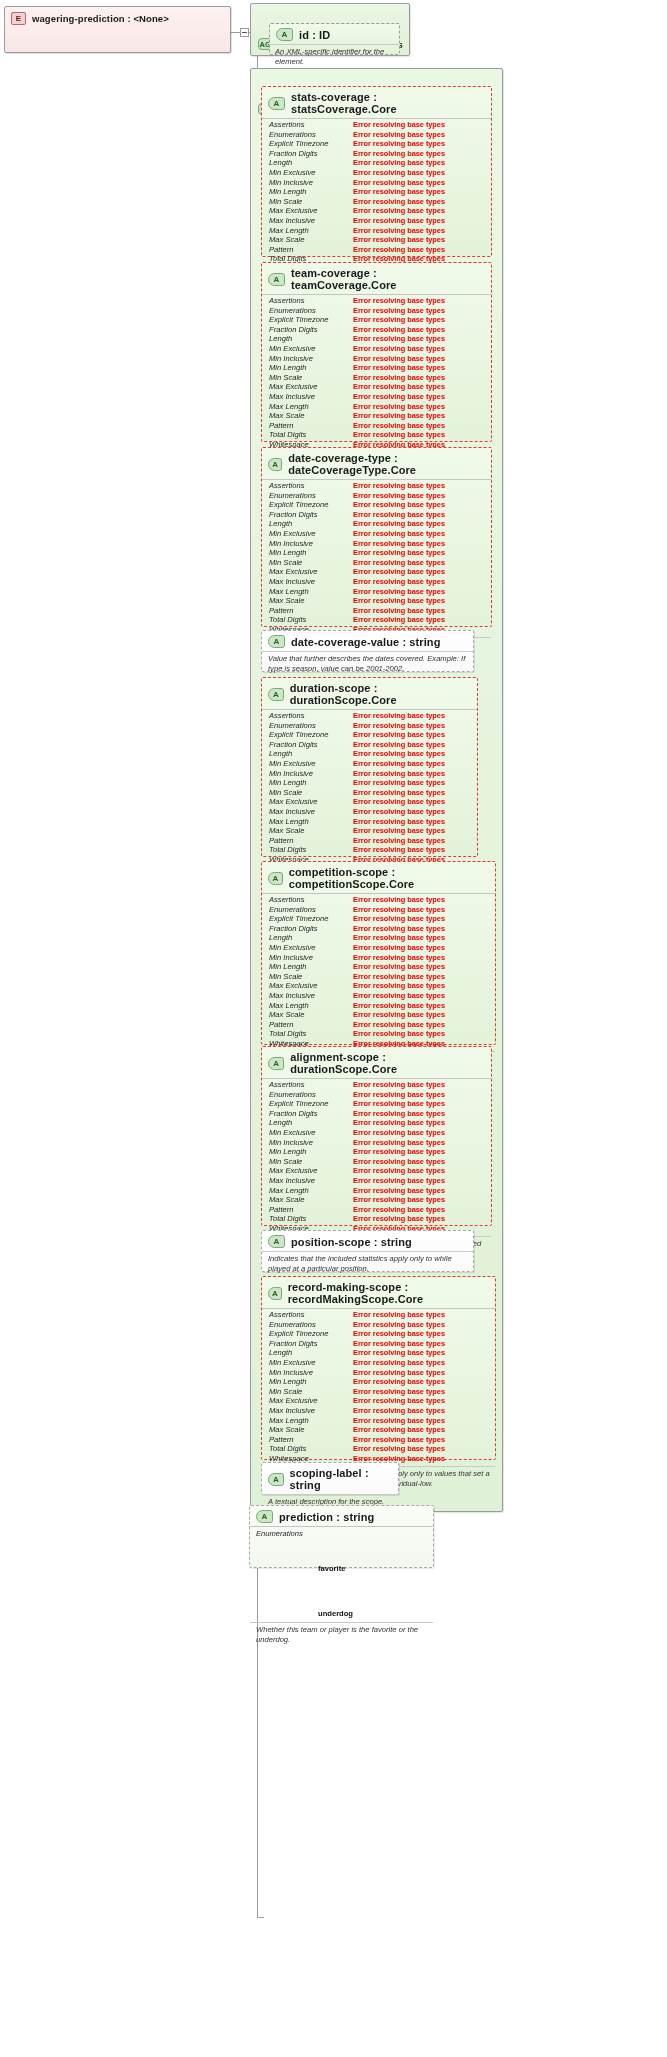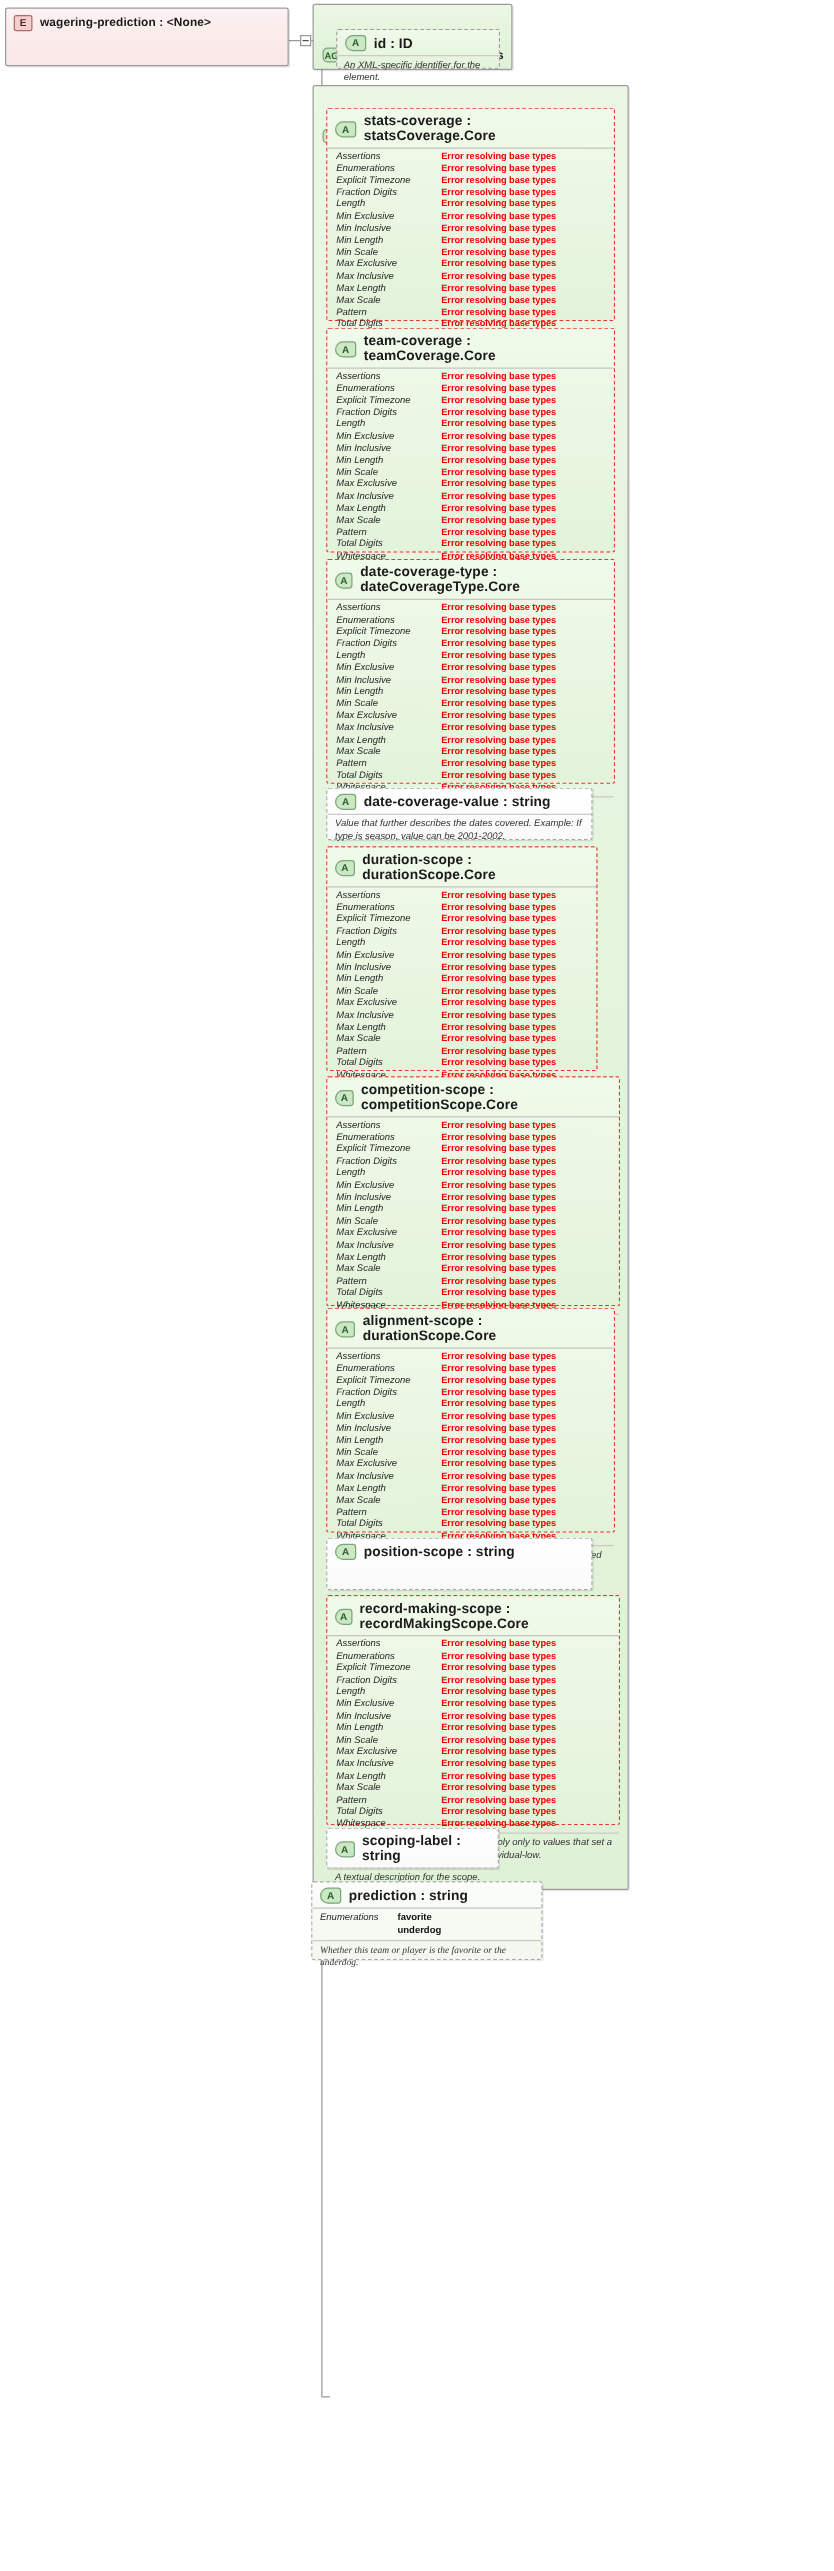--- a/index.html
+++ b/index.html
@@ -79,21 +79,21 @@
   .facets{padding:1px 6px 2px 7px; border-top:1px solid #c4c4c4;}
   .facet-row{display:flex; line-height:9.6px; height:9.6px;}
   .facet-name{
     width:84px; flex:0 0 84px; font-style:italic; font-size:7.6px; color:#1f1f1f;
     white-space:nowrap;
   }
   .facet-val{
     font-size:7.4px; font-weight:bold; color:#ef0000; white-space:nowrap;
     letter-spacing:-.05px;
   }
-  .enum-val{font-size:7.6px; font-weight:bold; color:#111; line-height:10px;}
+  .enum-val{font-size:7.6px; font-weight:bold; color:#111; line-height:10px;margin-top:35px;}
 
   
   .attr-box.plain{
     background:linear-gradient(to bottom,#fbfdf9,#f2f8ee);
     border:1px dashed #a8a8a8;
     box-shadow:1px 1px 0 rgba(0,0,0,.08);
   }
   .attr-box.white{
     background:linear-gradient(to bottom,#ffffff,#fafafa);
     border:1px dashed #a8a8a8;
@@ -598,20 +598,21 @@
         </div>
       </div>
     <div class="annot" style="padding:2px 5px 3px 6px;">Indicates that the included statistics apply only to events played either at home or away.</div>
   </div>
 
   <div class="attr-box white" style="left:261px;top:1230px;width:213px;height:42px;">
     <div class="attr-head">
       <span class="badge attr">A</span>
       <span class="title">position-scope : string</span>
     </div>
+    <div class="annot" style="padding:2px 5px 3px 6px;">Indicates that the included statistics apply only to while played at a particular position.</div>
   </div>
 
   <div class="attr-box req" style="left:261px;top:1276px;width:235px;height:184px;">
     <div class="attr-head">
       <span class="badge attr">A</span>
       <span class="title">record-making-scope : recordMakingScope.Core</span>
     </div>
     <div class="facets">
         <div class="facet-row">
           <span class="facet-name">Assertions</span>
@@ -696,16 +697,16 @@
     </div>
     <div class="facets" style="padding:2px 6px 3px 6px;">
       <div class="facet-row" style="height:auto;align-items:flex-start;">
         <span class="facet-name" style="width:62px;flex:0 0 62px;">Enumerations</span>
         <span>
             <div class="enum-val">favorite</div>
             <div class="enum-val">underdog</div>
           </span>
       </div>
     </div>
-    <div class="annot" style="padding:2px 5px 3px 6px;font-family:Liberation Serif, serif;">Whether this team or player is the favorite or the underdog.</div>
+    <div class="annot" style="padding:2px 5px 3px 6px;">Whether this team or player is the favorite or the underdog.</div>
   </div>
 
 </div>
 
 </body></html>

